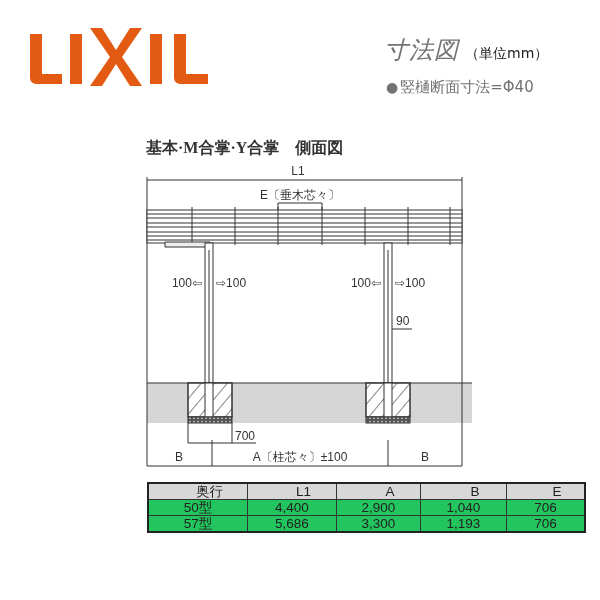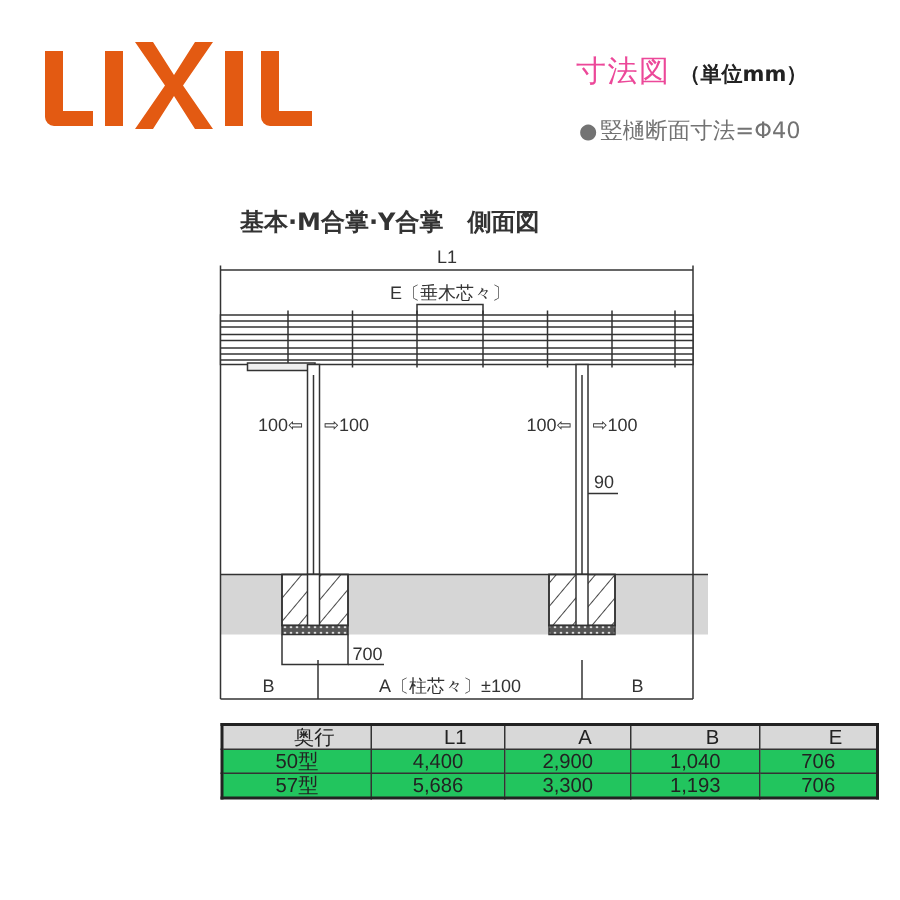--- a/index.html
+++ b/index.html
@@ -1,24 +1,24 @@
 <!DOCTYPE html>
 <html><head>
 <meta charset="utf-8">
 <style>
   html, body { margin: 0; padding: 0; background: #ffffff; }
   body { width: 600px; height: 600px; position: relative; overflow: hidden;
          font-family: "DejaVu Sans", "Liberation Sans", sans-serif; color: #222; }
   .logo { position: absolute; left: 28px; top: 26px; width: 185px; height: 60px; }
   .title-block { position: absolute; left: 384px; top: 34px; }
-  .title-main { font-size: 20px; font-weight: normal; color: #ec4899; letter-spacing: 1px; }
-  .title-unit { font-size: 14px; margin-left: 6px; font-weight: bold; }
+  .title-main { font-size: 24px; font-weight: normal; color: #737373; letter-spacing: 1px; font-style: italic; }
+  .title-unit { font-size: 14px; margin-left: 6px; }
   .note { position: absolute; left: 386px; top: 78px; font-size: 15px; color: #737373; }
   .note .bullet { font-size: 14px; margin-right: 2px; }
-  .view-title { position: absolute; left: 160px; top: 138px; font-size: 16px; font-weight: bold; color: #333; }
+  .view-title { position: absolute; left: 146px; top: 138px; font-size: 16px; font-weight: bold; color: #333; font-family: Liberation Serif, serif; }
   .drawing { position: absolute; left: 0; top: 0; width: 600px; height: 600px; }
   .dim-text { font-family: "Liberation Sans", "DejaVu Sans", sans-serif; font-size: 12px; fill: #333; }
   table.spec { position: absolute; left: 147px; top: 482px; border-collapse: collapse;
                font-family: "Liberation Sans", "DejaVu Sans", sans-serif; font-size: 13.5px; border: 2px solid #222; }
   table.spec th, table.spec td { border: 1px solid #333; text-align: center; padding: 0; height: 15px; line-height: 15px; }
   table.spec th { background: #d8d8d8; font-weight: normal; padding-left: 23px; }
   table.spec td { background: #22c55e; }
   .c0 { width: 75px; } .c1 { width: 65px; } .c2 { width: 60px; } .c3 { width: 62px; } .c4 { width: 54px; }
 </style>
 </head>

